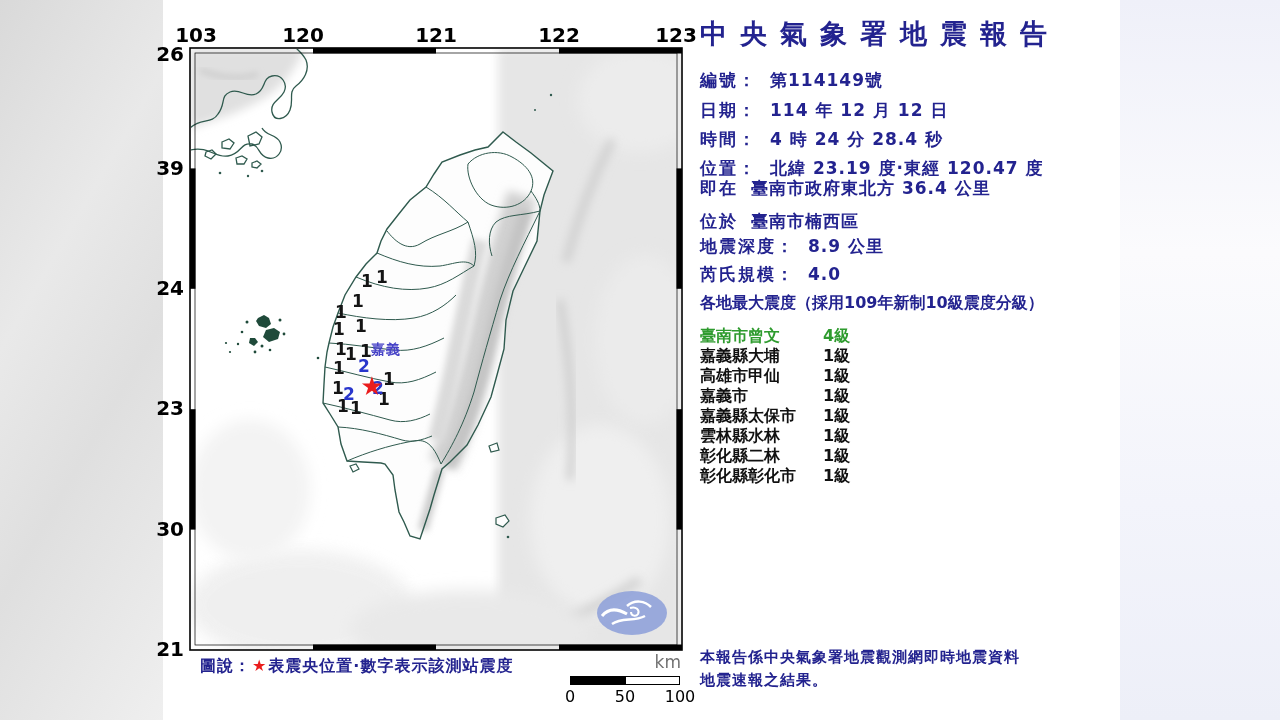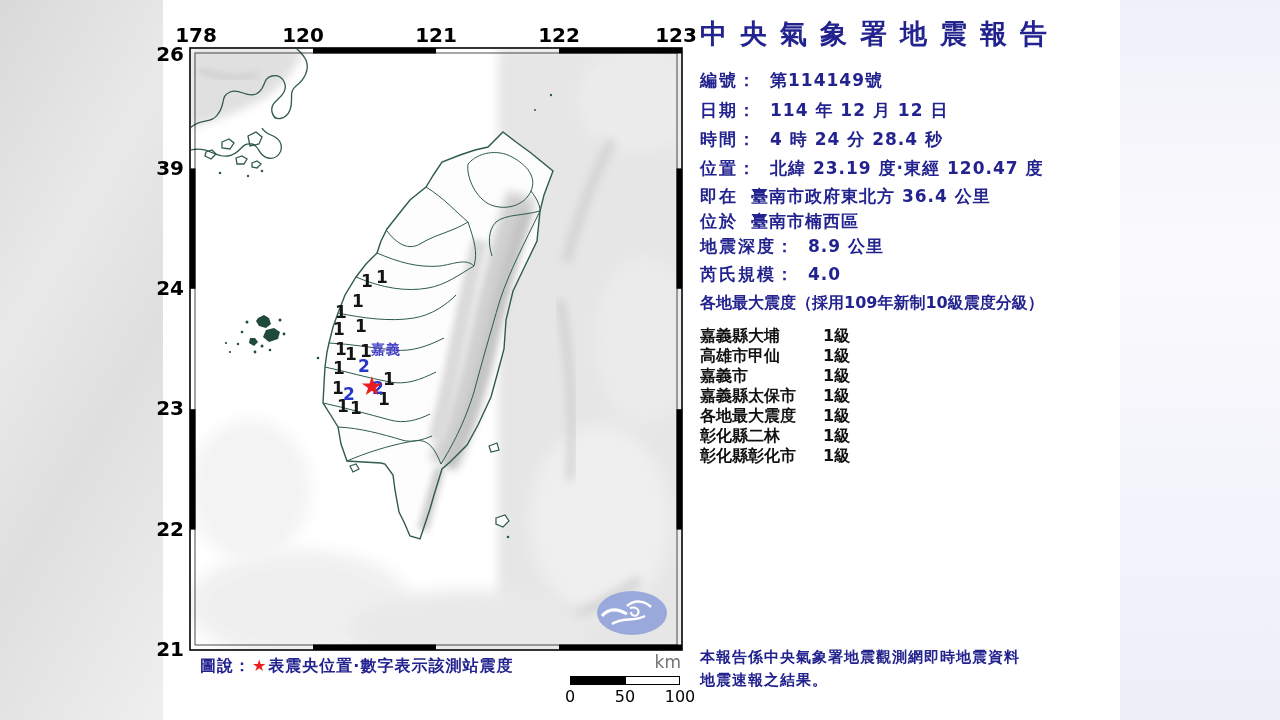--- a/index.html
+++ b/index.html
@@ -185,32 +185,32 @@
     <rect x="313" y="644.5" width="123" height="5.5" fill="#000"></rect>
     <rect x="559" y="644.5" width="123" height="5.5" fill="#000"></rect>
     <rect x="190" y="168.4" width="5.5" height="120.4" fill="#000"></rect>
     <rect x="190" y="409.2" width="5.5" height="120.4" fill="#000"></rect>
     <rect x="676.5" y="168.4" width="5.5" height="120.4" fill="#000"></rect>
     <rect x="676.5" y="409.2" width="5.5" height="120.4" fill="#000"></rect>
   </g>
 </svg>
 
 <div id="x-ticks">
-    <div class="xtick" style="left: 196px;">178</div>
+    <div class="xtick" style="left: 196px;">103</div>
     <div class="xtick" style="left: 303px;">120</div>
     <div class="xtick" style="left: 436px;">121</div>
     <div class="xtick" style="left: 559px; text-align: center;">122</div>
     <div class="xtick" style="left: 676px; text-align: right;">123</div>
   </div>
 <div id="y-ticks">
     <div class="ytick" style="top: 55px;">26</div>
     <div class="ytick" style="top: 169px;">39</div>
     <div class="ytick" style="top: 289px;">24</div>
     <div class="ytick" style="top: 409px;">23</div>
-    <div class="ytick" style="top: 530px;">22</div>
+    <div class="ytick" style="top: 530px;">30</div>
     <div class="ytick" style="top: 650px;">21</div>
   </div>
 
 <div id="stations-layer">
     <div class="station st1" style="left: 367px; top: 281px;">1</div>
     <div class="station st1" style="left: 382px; top: 277px;">1</div>
     <div class="station st1" style="left: 358px; top: 301px;">1</div>
     <div class="station st1" style="left: 341px; top: 312px;">1</div>
     <div class="station st1" style="left: 339px; top: 329px;">1</div>
     <div class="station st1" style="left: 361px; top: 326px;">1</div>
@@ -241,45 +241,49 @@
 <span class="scale-num" style="left:570px">0</span>
 <span class="scale-num" style="left:625px">50</span>
 <span class="scale-num" style="left:680px">100</span>
 
 <div class="rp-title">中央氣象署地震報告</div>
 <div id="fields">
     <div class="field-row" style="top: 69px;"><span class="lbl">編號：</span><span class="val">第114149號</span></div>
     <div class="field-row" style="top: 99px;"><span class="lbl">日期：</span><span class="val">114 年 12 月 12 日</span></div>
     <div class="field-row" style="top: 128px;"><span class="lbl">時間：</span><span class="val">4 時 24 分 28.4 秒</span></div>
     <div class="field-row" style="top: 157px;"><span class="lbl">位置：</span><span class="val">北緯 23.19 度·東經 120.47 度</span></div>
-    <div class="field-row" style="top: 185px;"><span class="lbl">即在</span><span class="val">臺南市政府東北方 36.4 公里</span></div>
+    <div class="field-row" style="top: 177px;"><span class="lbl">即在</span><span class="val">臺南市政府東北方 36.4 公里</span></div>
     <div class="field-row" style="top: 210px;"><span class="lbl">位於</span><span class="val">臺南市楠西區</span></div>
     <div class="field-row" style="top: 235px;"><span class="lbl">地震深度：</span><span class="val">8.9 公里</span></div>
     <div class="field-row" style="top: 263px;"><span class="lbl">芮氏規模：</span><span class="val">4.0</span></div>
   </div>
 <div class="int-header">各地最大震度（採用109年新制10級震度分級）</div>
 <div class="int-list" id="intensity-list">
+    <div class="int-row hl">
+      <span class="loc">臺南市曾文</span>
+      <span class="lvl">4級</span>
+    </div>
     <div class="int-row">
       <span class="loc">嘉義縣大埔</span>
       <span class="lvl">1級</span>
     </div>
     <div class="int-row">
       <span class="loc">高雄市甲仙</span>
       <span class="lvl">1級</span>
     </div>
     <div class="int-row">
       <span class="loc">嘉義市</span>
       <span class="lvl">1級</span>
     </div>
     <div class="int-row">
       <span class="loc">嘉義縣太保市</span>
       <span class="lvl">1級</span>
     </div>
     <div class="int-row">
-      <span class="loc">各地最大震度</span>
+      <span class="loc">雲林縣水林</span>
       <span class="lvl">1級</span>
     </div>
     <div class="int-row">
       <span class="loc">彰化縣二林</span>
       <span class="lvl">1級</span>
     </div>
     <div class="int-row">
       <span class="loc">彰化縣彰化市</span>
       <span class="lvl">1級</span>
     </div>

